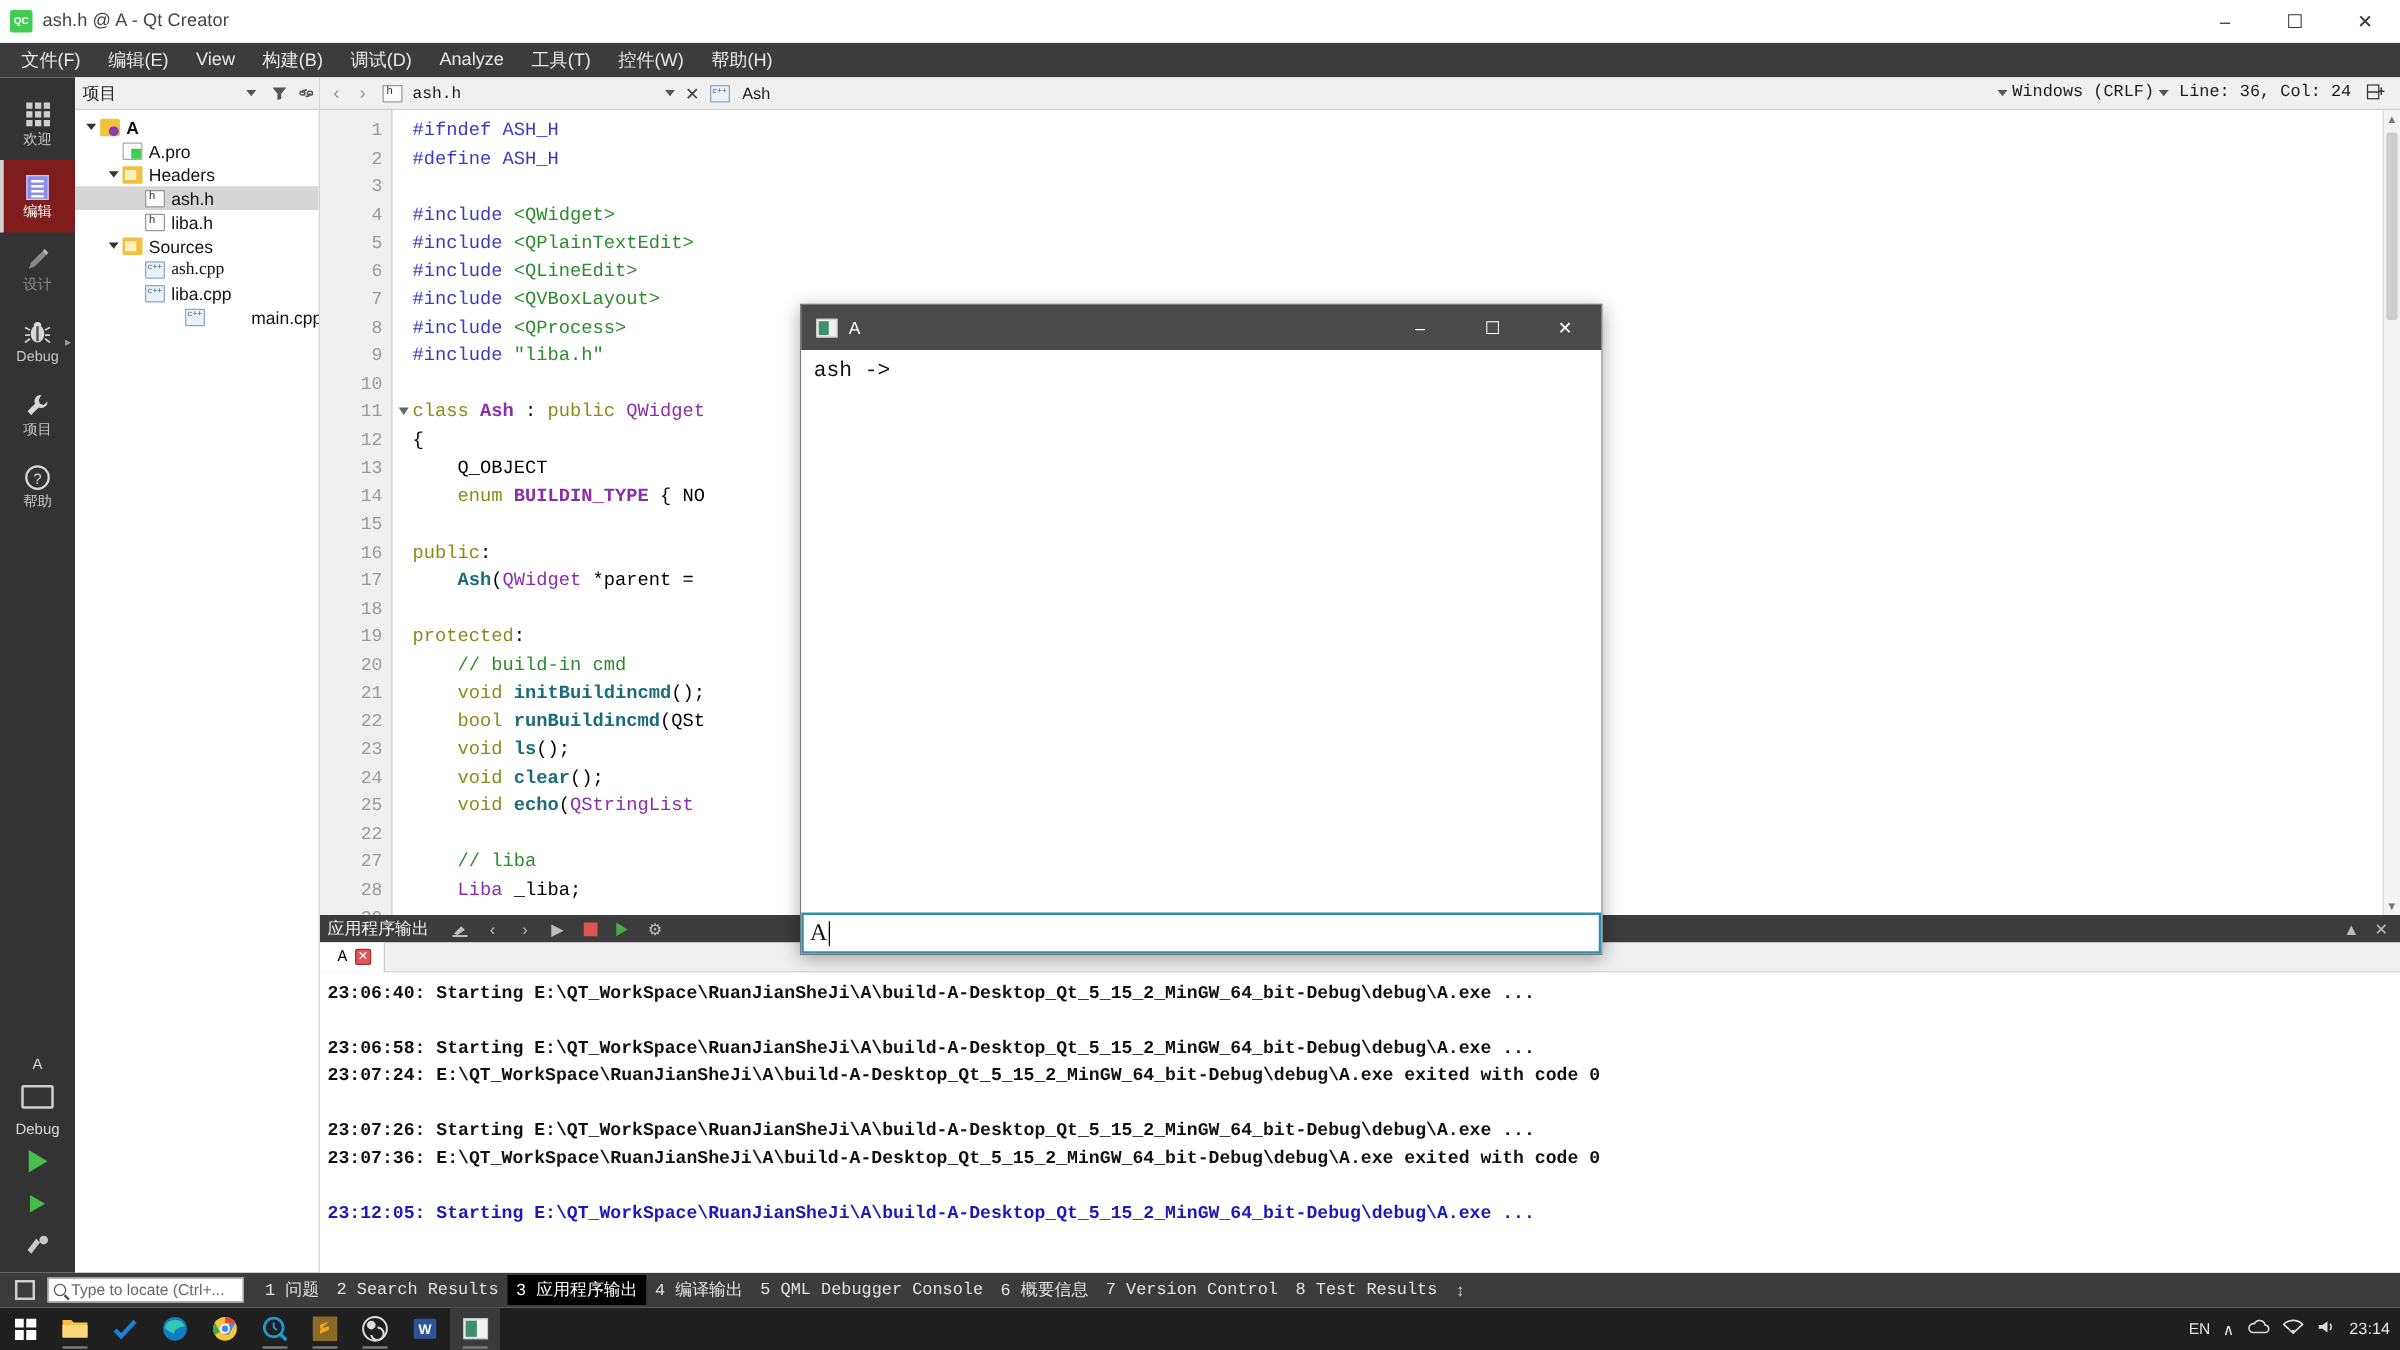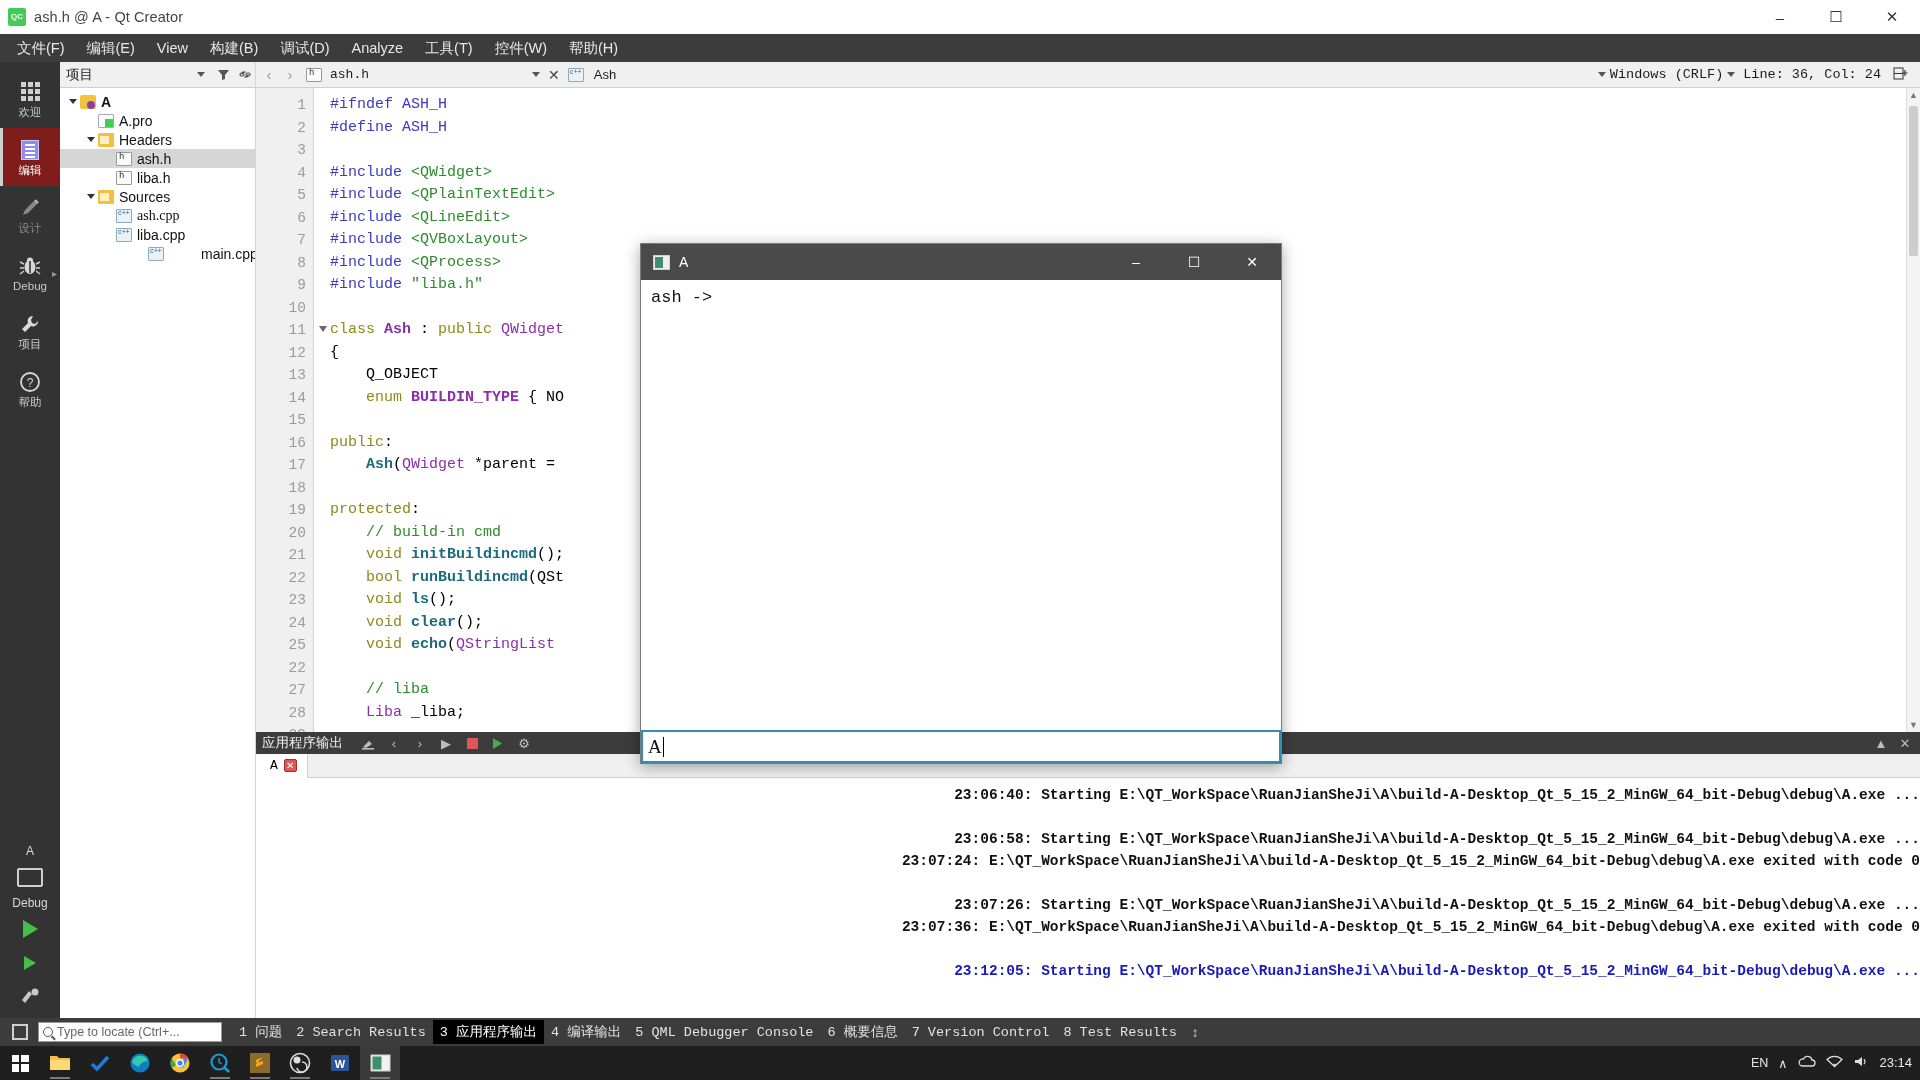--- a/index.html
+++ b/index.html
@@ -117,29 +117,29 @@
 
   
   .outpane{height:286px;display:flex;flex-direction:column;flex:none;}
   .outhead{height:22px;background:#3c3c3c;display:flex;align-items:center;color:#eee;font-size:13.5px;padding-left:6px;gap:4px;}
   .outhead .t{margin-right:10px;}
   .ohbtn{width:22px;height:20px;display:flex;align-items:center;justify-content:center;color:#bdbdbd;font-size:13px;}
   .outhead .right{margin-left:auto;display:flex;gap:2px;padding-right:4px;}
   .outtabs{height:24px;background:#f0f0f0;border-bottom:1px solid #cfcfcf;display:flex;align-items:center;}
   .otab{display:flex;align-items:center;gap:6px;height:24px;padding:0 10px 0 14px;background:#fff;border-right:1px solid #cfcfcf;font-size:13.5px;}
   .xbadge{width:13px;height:13px;background:#e05555;border:1px solid #a03030;border-radius:2px;color:#fff;font-size:10px;display:flex;align-items:center;justify-content:center;line-height:1;}
-  .outbody{flex:1;background:#fff;font-family:"Liberation Mono",monospace;font-size:14.5px;padding:6px 0 0 2px;overflow:hidden;position:relative;text-align:right;}
+  .outbody{flex:1;background:#fff;font-family:"Liberation Mono",monospace;font-size:14.5px;padding:6px 0 0 2px;overflow:hidden;position:relative;}
   .oline{height:22px;line-height:22px;white-space:pre;padding-left:4px;color:#111;font-weight:bold;}
   .oline.blue{color:#1a1ab8;}
   .oline.blank{height:22px;}
 
   
   .statusbar{height:28px;background:#3c3c3c;display:flex;align-items:center;color:#e2e2e2;font-size:13.5px;gap:4px;padding-left:4px;}
   .sb-sq{width:16px;height:16px;border:2px solid #cfcfcf;margin:0 6px 0 8px;flex:none;}
-  .locator{width:184px;height:20px;background:#fff;border:1px solid #9a9a9a;display:flex;align-items:center;padding-left:4px;gap:4px;color:#666;font-size:12.5px;}
+  .locator{width:157px;height:20px;background:#fff;border:1px solid #9a9a9a;display:flex;align-items:center;padding-left:4px;gap:4px;color:#666;font-size:12.5px;}
   .mag{width:10px;height:10px;border:1.6px solid #555;border-radius:50%;position:relative;flex:none;}
   .mag::after{content:"";position:absolute;right:-4px;bottom:-3px;width:5px;height:1.6px;background:#555;transform:rotate(45deg);}
   .sbtab{padding:3px 7px;white-space:nowrap;font-family:"Liberation Mono",monospace;font-size:13.5px;}
   .sbtab.active{background:#000;color:#fff;}
   .sb-updown{margin-left:4px;color:#ccc;}
 
   
   .taskbar{height:34px;background:#1f1f1f;display:flex;align-items:center;position:relative;}
   .tbitem{width:40px;height:34px;display:flex;align-items:center;justify-content:center;position:relative;}
   .tbitem.act{background:#3a3a3a;}

